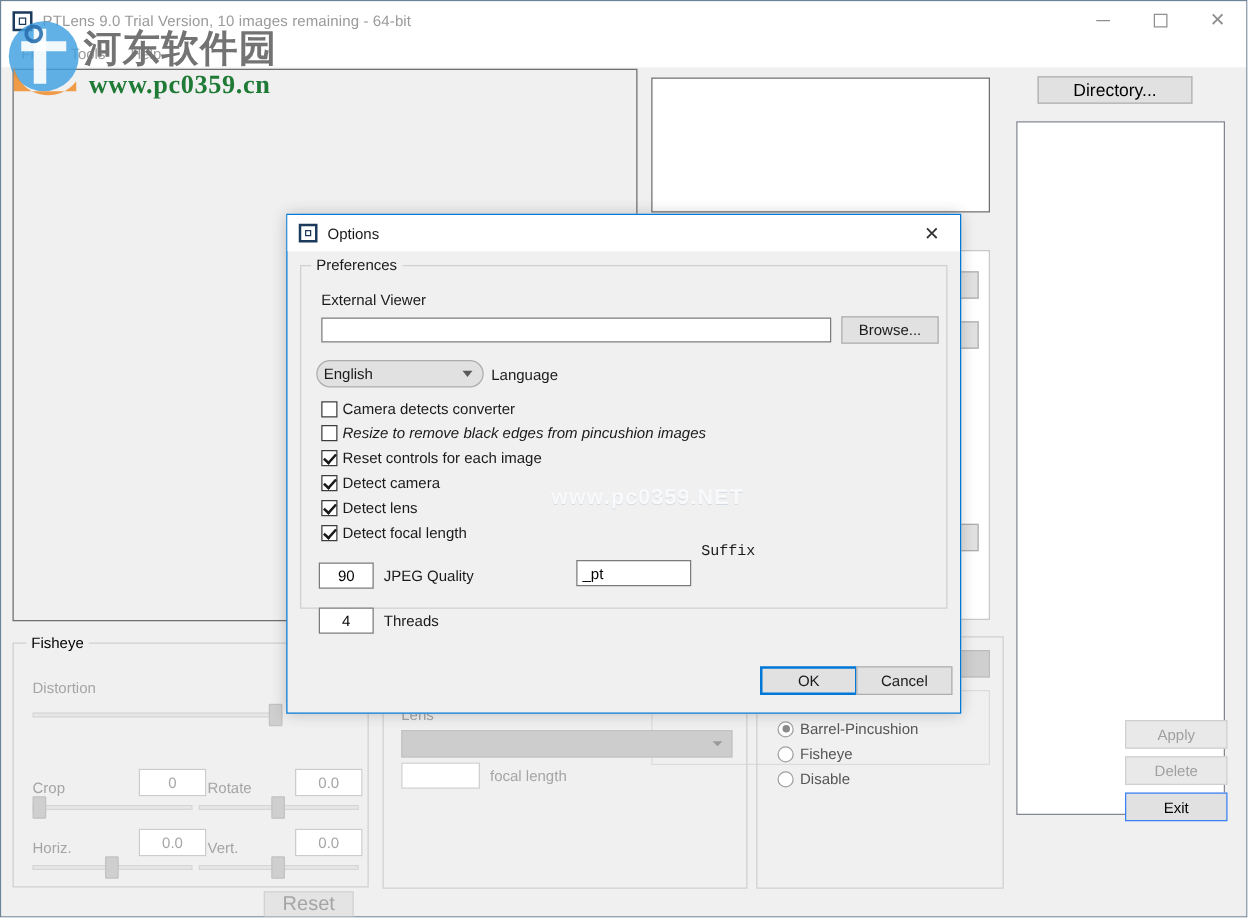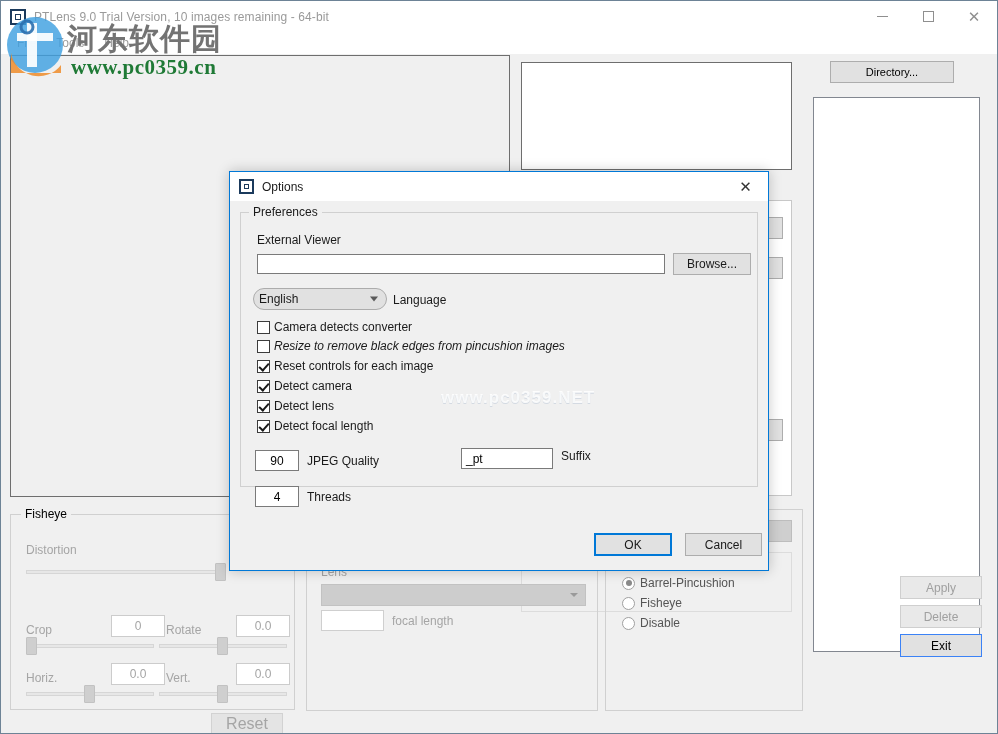--- a/index.html
+++ b/index.html
@@ -111,21 +111,21 @@
     position: absolute; left: 520px; top: 498px;
     width: 271px; height: 60px;
     background: #f0f0f0; border: 1px solid #dcdcdc;
   }
 
   
   .dir-btn {
     position: absolute; left: 829px; top: 7px;
     width: 124px; height: 22px;
     background: #e1e1e1; border: 1px solid #adadad;
-    font-size: 11px; color: #000;
+    font-size: 14px; color: #000;
     display: flex; align-items: center; justify-content: center;
     cursor: default;
   }
   .filelist {
     position: absolute; left: 812px; top: 43px;
     width: 167px; height: 555px;
     background: #ffffff;
     border: 1px solid #828790;
   }
   .right-btn {
@@ -283,21 +283,21 @@
   }
   .dlg-input.center { justify-content: center; padding-left: 0; }
 
   .dlg-btn {
     position: absolute;
     background: #e1e1e1; border: 1px solid #adadad;
     font-size: 12px; color: #1a1a1a;
     display: flex; align-items: center; justify-content: center;
     cursor: default;
   }
-  .dlg-btn.default { border: 2px solid #0078d7; }
+  .dlg-btn.default { border: 2px solid #0078d7; margin-left: 14px; }
 
   .dlg-combo {
     position: absolute;
     background: #e1e1e1; border: 1px solid #acacac;
     font-size: 12px; color: #1a1a1a;
     display: flex; align-items: center; padding-left: 5px;
     cursor: default;
   }
   .dlg-combo .arrow {
     position: absolute; right: 8px; top: 50%;
@@ -536,21 +536,21 @@
       </div>
       <div class="chk-row" style="left:16px; top:206px;">
         <span class="chk checked"></span>
         <span>Detect focal length</span>
       </div>
 
       <div class="dlg-input center" style="left:14px; top:237px; width:44px; height:21px;">90</div>
       <span class="dlg-lbl" style="left:66px; top:241px;">JPEG Quality</span>
 
       <div class="dlg-input" style="left:220px; top:235px; width:92px; height:21px;">_pt</div>
-      <span class="dlg-lbl" style="left:320px; top:236px;">Suffix</span>
+      <span class="dlg-lbl" style="left:320px; top:221px;font-family:Liberation Mono, monospace;">Suffix</span>
 
       <div class="dlg-input center" style="left:14px; top:273px; width:44px; height:21px;">4</div>
       <span class="dlg-lbl" style="left:66px; top:277px;">Threads</span>
     </div>
 
     <div class="dlg-btn default" style="left:364px; top:361px; width:78px; height:23px;">OK</div>
     <div class="dlg-btn" style="left:455px; top:361px; width:77px; height:23px;">Cancel</div>
   </div>
 
   <div class="wm-main">

